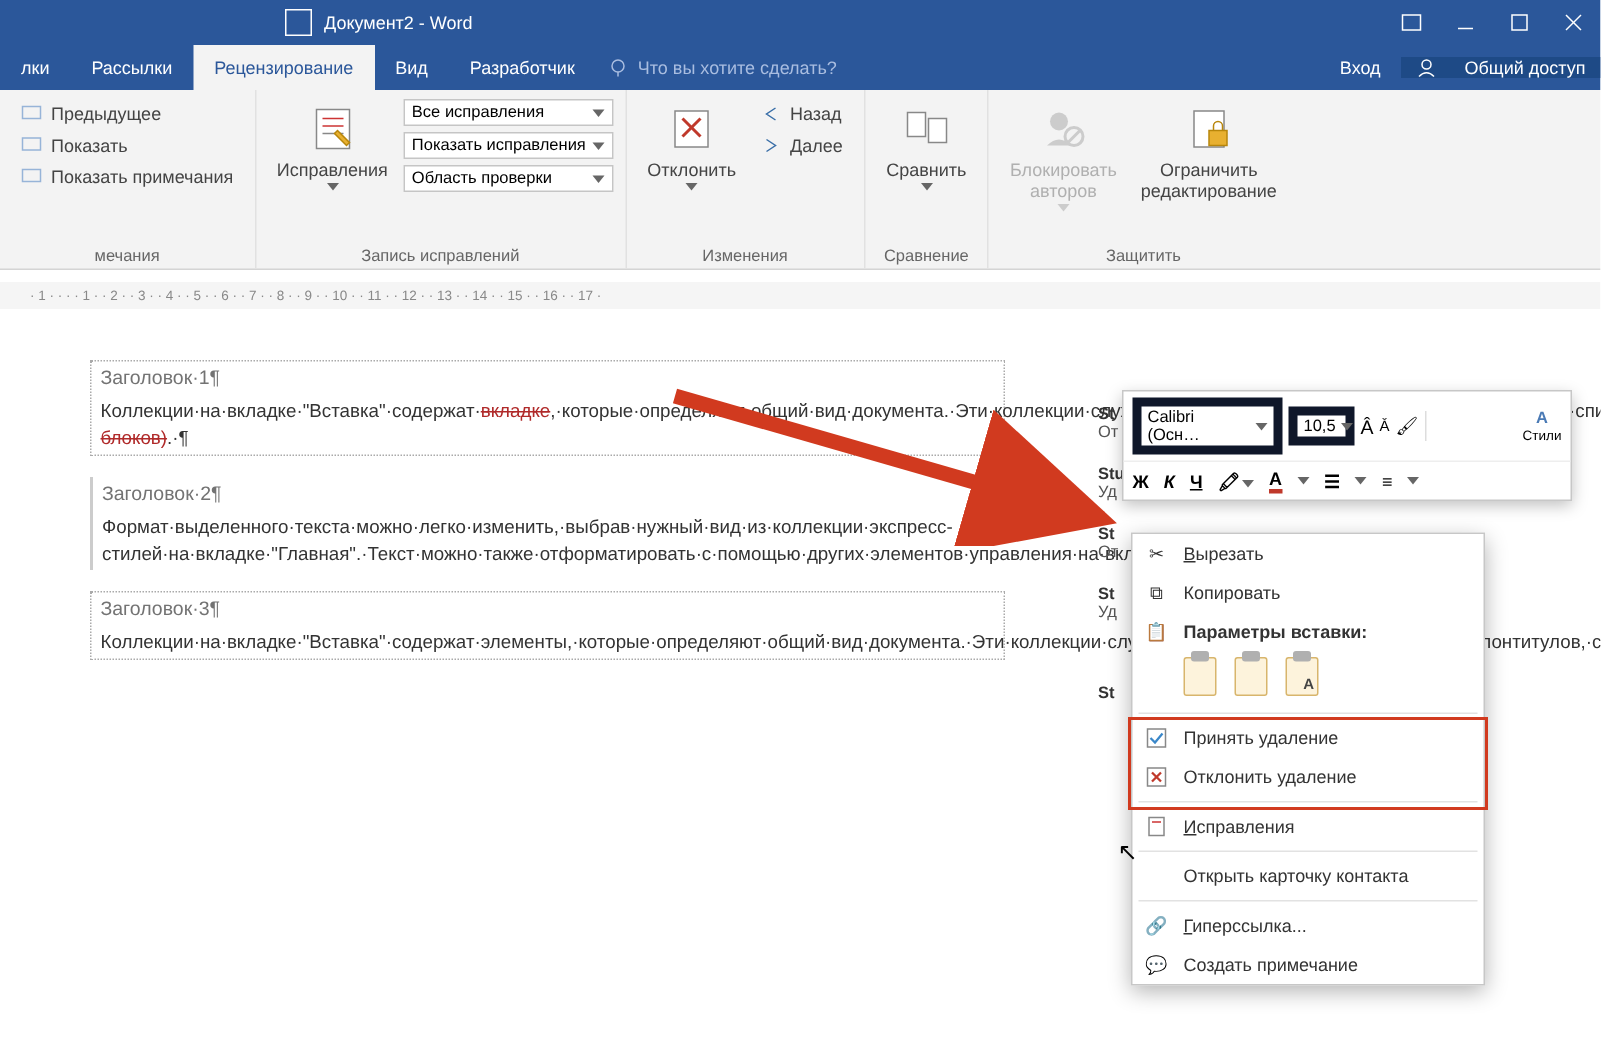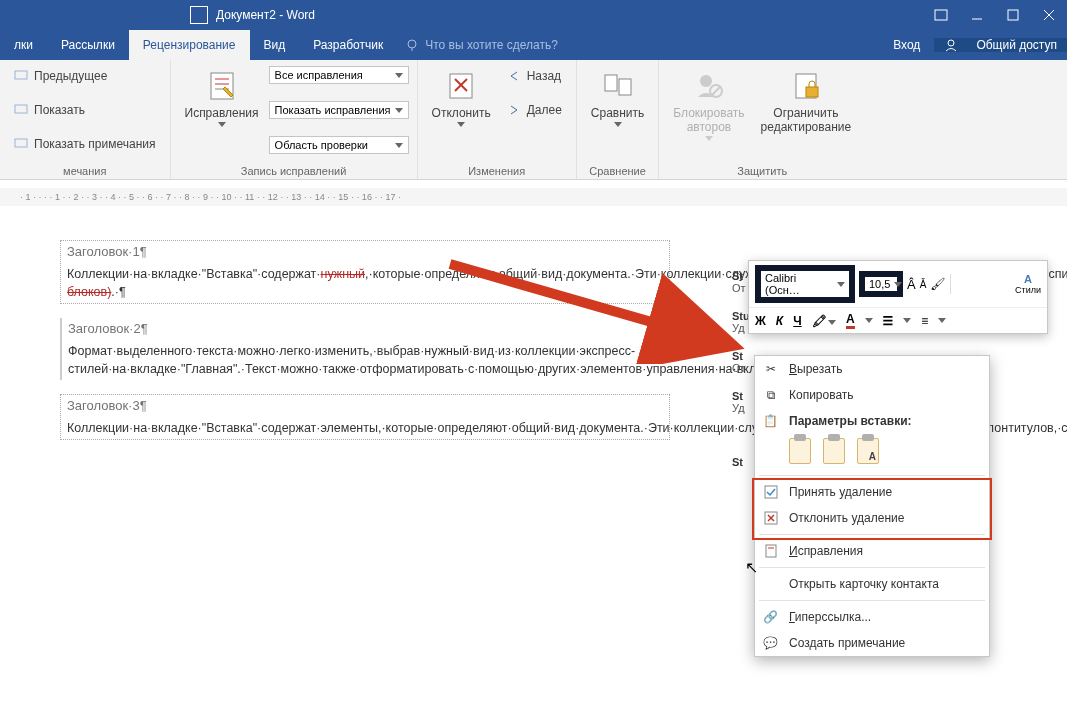--- a/index.html
+++ b/index.html
@@ -15,21 +15,21 @@
 .tabs .tab{padding:0 14px;display:flex;align-items:center;cursor:pointer;}
 .tabs .tab.active{background:#f3f3f3;color:#2b579a;}
 .tabs .tell{display:flex;align-items:center;color:#a9bde0;margin-left:8px;}
 .tabs .tell svg{margin-right:6px;}
 .tabs .right{margin-left:auto;display:flex;align-items:center;}
 .tabs .share{background:#1e4a86;padding:0 10px;display:flex;align-items:center;}
 .ribbon{height:120px;background:#f3f3f3;border-bottom:1px solid #d4d4d4;display:flex;font-size:12px;}
 .group{border-right:1px solid #e1e1e1;padding:4px 6px 2px 6px;display:flex;flex-direction:column;}
 .group-label{text-align:center;color:#666;font-size:11px;margin-top:auto;padding-top:2px;}
 .group-body{flex:1;display:flex;align-items:flex-start;}
-.vcol{display:flex;flex-direction:column;gap:14px;padding:2px;}
+.vcol{display:flex;flex-direction:column;gap:1px;padding:2px;}
 .vcol .item{display:flex;align-items:center;padding:3px 6px;cursor:pointer;color:#444;gap:6px;}
 .bigbtn{display:flex;flex-direction:column;align-items:center;justify-content:flex-start;padding:4px 8px;cursor:pointer;color:#444;text-align:center;min-width:56px;}
 .bigbtn .icon{height:36px;display:flex;align-items:center;justify-content:center;margin-bottom:2px;}
 .bigbtn.disabled{color:#b0b0b0;}
 .drop{display:inline-flex;align-items:center;border:1px solid #c5c5c5;background:#fff;padding:2px 5px;font-size:11px;min-width:140px;justify-content:space-between;cursor:pointer;margin-bottom:3px;}
 .tri{width:0;height:0;border-left:4px solid transparent;border-right:4px solid transparent;border-top:5px solid #666;}
 .ruler-area{height:30px;background:#fff;position:relative;border-bottom:0;}
 .ruler{position:absolute;left:0;right:0;top:8px;height:18px;background:#f5f5f5;color:#888;font-size:9px;display:flex;align-items:center;padding-left:20px;letter-spacing:0;}
 .doc-area{position:relative;padding:30px 0 0 20px;}
 .page{width:610px;background:#fff;margin-left:40px;font-size:12.5px;color:#333;line-height:1.45;}
@@ -251,21 +251,21 @@
 </div>
 
 <div class="ruler-area">
   <div class="ruler">· 1 ·  ·  ·  · 1 ·  · 2 ·  · 3 ·  · 4 ·  · 5 ·  · 6 ·  · 7 ·  · 8 ·  · 9 ·  · 10 ·  · 11 ·  · 12 ·  · 13 ·  · 14 ·  · 15 ·  · 16 ·  · 17 ·</div>
 </div>
 
 <div class="doc-area">
   <div class="page">
     <div class="sect" style="border:1px dotted #aaa;">
       <div class="h">Заголовок·1¶</div>
-      <p><span>Коллекции·на·вкладке·"Вставка"·содержат·</span><span class="del">нужный</span><span>,·которые·определяют·общий·вид·документа.·Эти·коллекции·служат·для·вставки·в·документ·таблиц,·колонтитулов,·списков,·титульных·страниц·</span><span class="del">(экспресс-блоков)</span><span>.·¶</span></p>
+      <p><span>Коллекции·на·вкладке·"Вставка"·содержат·</span><span class="del">вкладке</span><span>,·которые·определяют·общий·вид·документа.·Эти·коллекции·служат·для·вставки·в·документ·таблиц,·колонтитулов,·списков,·титульных·страниц·</span><span class="del">(экспресс-блоков)</span><span>.·¶</span></p>
     </div>
     <div class="sect">
       <div class="h">Заголовок·2¶</div>
       <p>Формат·выделенного·текста·можно·легко·изменить,·выбрав·нужный·вид·из·коллекции·экспресс-стилей·на·вкладке·"Главная".·Текст·можно·также·отформатировать·с·помощью·других·элементов·управления·на·вкладке·"Главная".·¶</p>
     </div>
     <div class="sect" style="border:1px dotted #aaa;">
       <div class="h">Заголовок·3¶</div>
       <p>Коллекции·на·вкладке·"Вставка"·содержат·элементы,·которые·определяют·общий·вид·документа.·Эти·коллекции·служат·для·вставки·в·документ·таблиц,·колонтитулов,·списков,·титульных·страниц·и·других·стандартных·блоков.¶</p>
     </div>
   </div>

